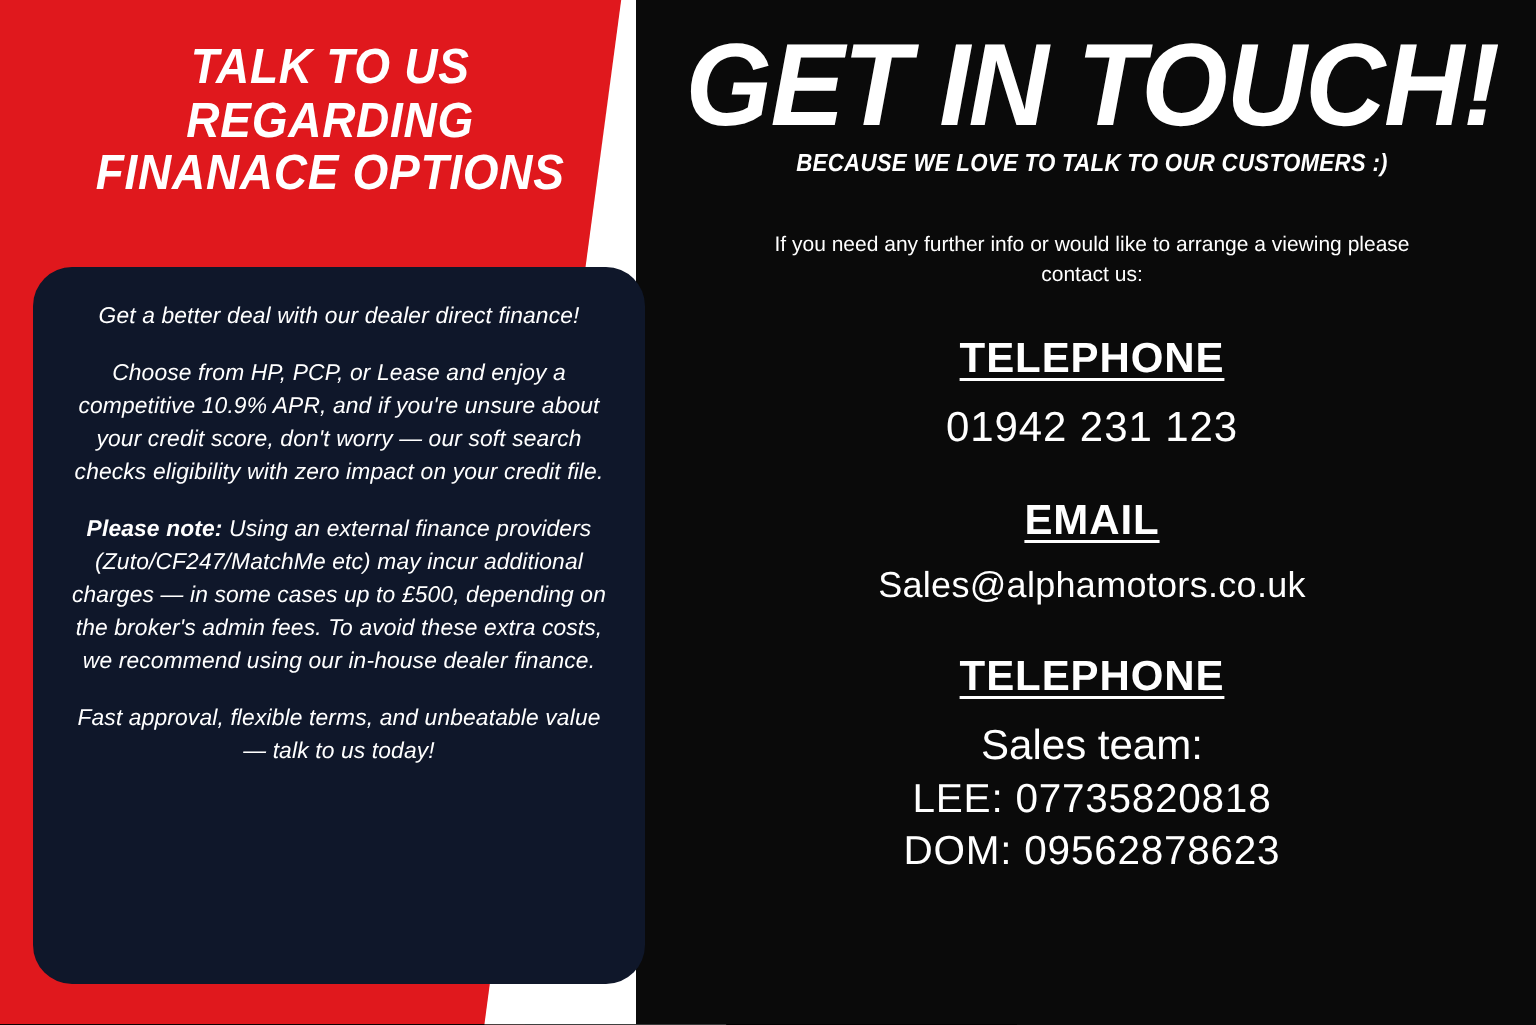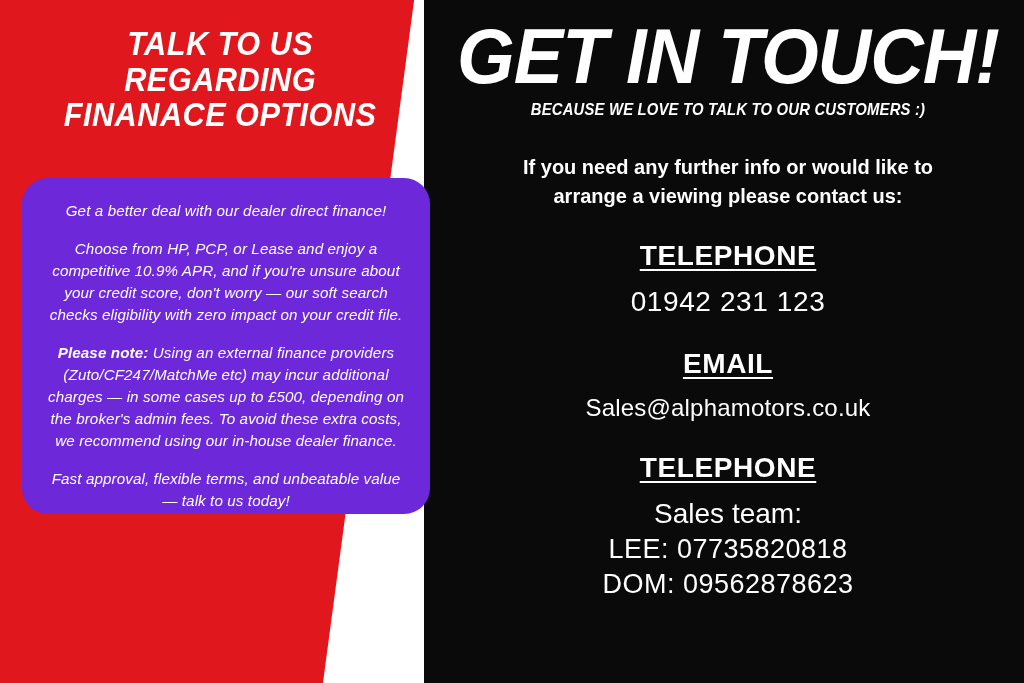--- a/index.html
+++ b/index.html
@@ -76,22 +76,22 @@
     line-height: 1.08;
     letter-spacing: 0.5px;
     text-transform: uppercase;
     transform: scaleX(0.93);
   }
   .black-card {
     position: absolute;
     left: 22px;
     top: 178px;
     width: 408px;
-    height: 336px;
-    background: #6d28d9;
+    height: 478px;
+    background: #0f172a;
     border-radius: 26px;
     box-sizing: border-box;
     padding: 22px 22px 10px 22px;
   }
   .card-para {
     color: #ffffff;
     font-family: "Liberation Sans", sans-serif;
     font-style: italic;
     font-size: 15.2px;
     line-height: 1.45;
@@ -132,24 +132,23 @@
     font-style: italic;
     font-size: 16.5px;
     letter-spacing: 0.2px;
     text-transform: uppercase;
     transform: scaleX(0.9);
     white-space: nowrap;
   }
   .intro {
     margin: 34px auto 0 auto;
     width: 470px;
-    font-size: 20px;
+    font-size: 14px;
     line-height: 1.42;
     font-family: "Liberation Sans", sans-serif;
-    font-weight: bold;
   }
   .contact-block { margin-top: 30px; }
   .contact-label {
     font-size: 28px;
     font-weight: bold;
     letter-spacing: 0.6px;
     text-decoration: underline;
     text-underline-offset: 4px;
     margin: 14px;
   }

